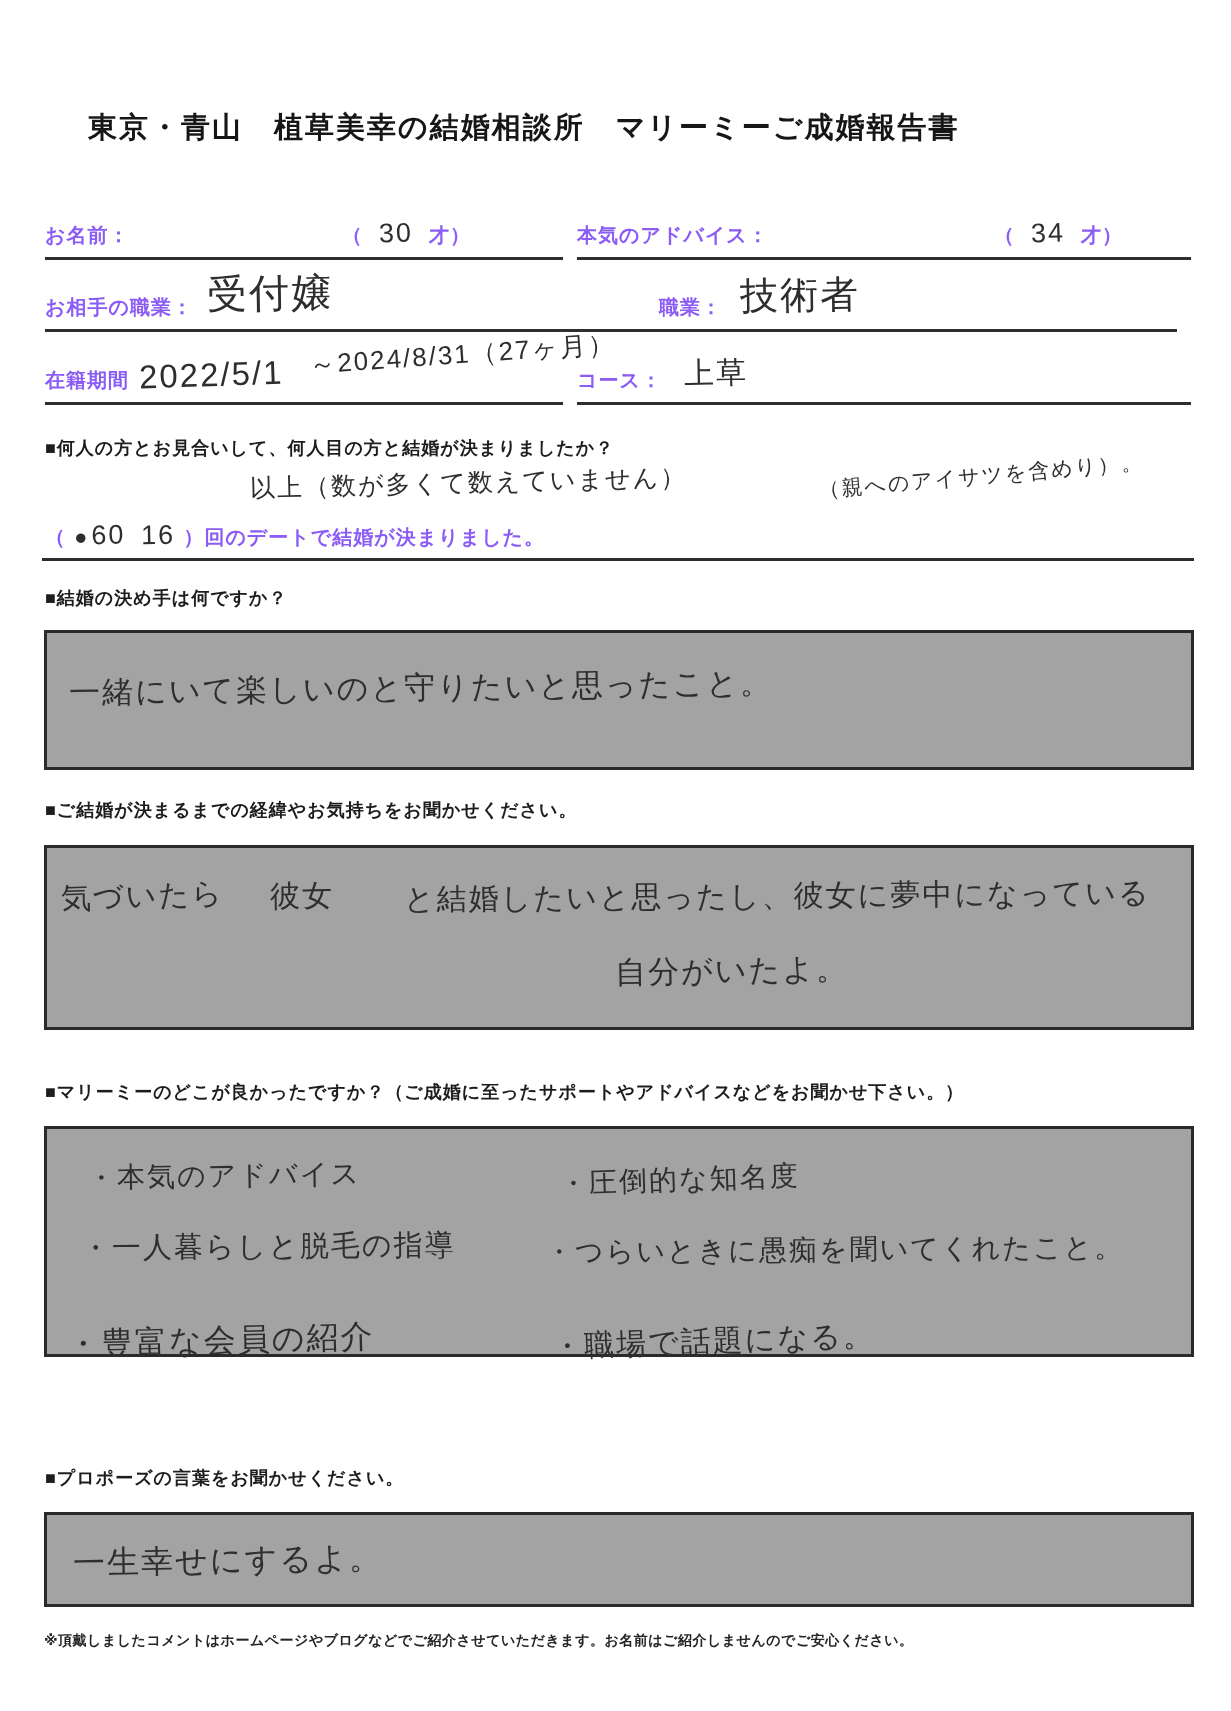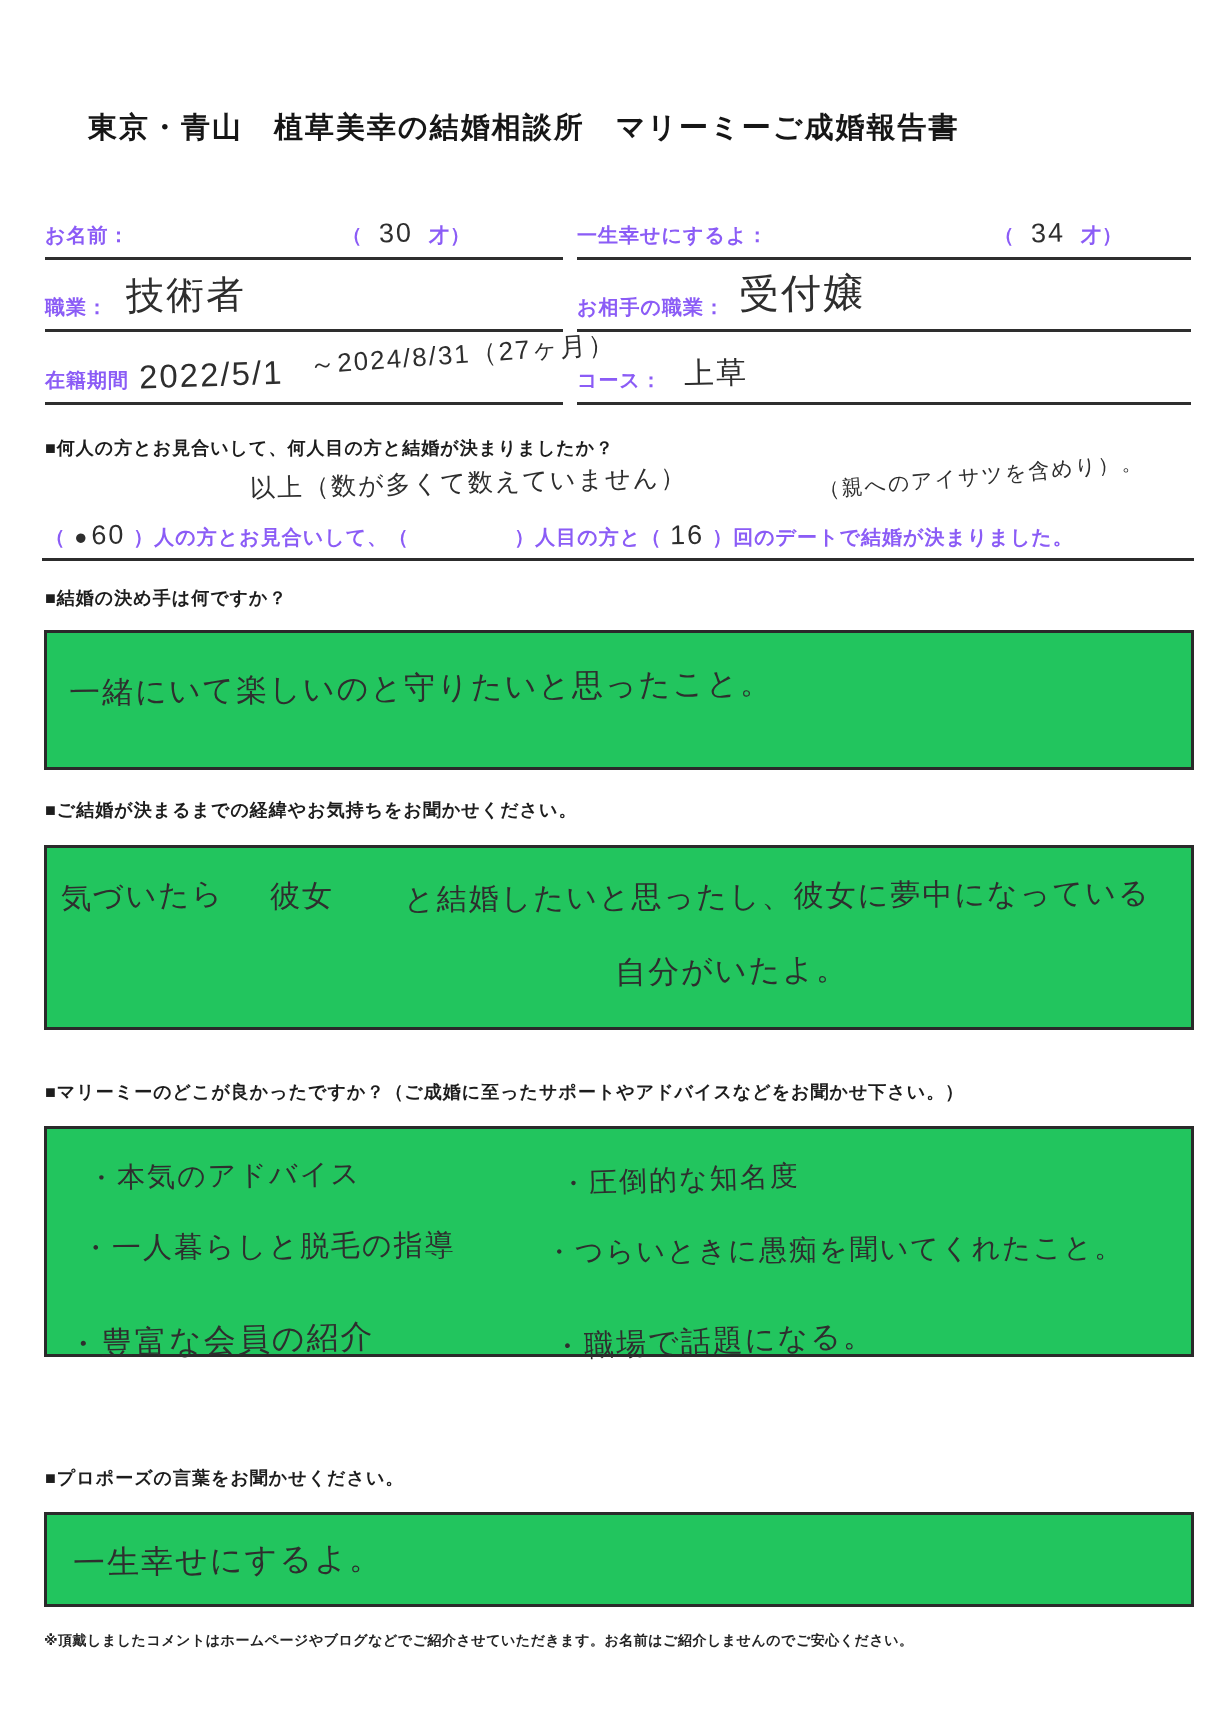--- a/index.html
+++ b/index.html
@@ -65,21 +65,21 @@
     position:absolute;left:45px;top:512px;width:1146px;
     display:flex;align-items:baseline;
   }
   .q1-line .plabel{font-size:20px;}
   .hw-blank{font-size:27px;transform:rotate(-1deg);margin:8px 8px;}
   .hw-mark{font-size:22px;transform:none;margin-right:2px;}
   .full-divider{position:absolute;left:42px;top:558px;width:1152px;border-top:3px solid #2c2c2c;}
   
   .abox{
     position:absolute;left:44px;width:1150px;
-    border:3px solid #2a2a2a;box-sizing:border-box;background:#22c55e;text-align:right;
+    border:3px solid #2a2a2a;box-sizing:border-box;background:#a3a3a3;text-align:right;
   }
   .box-decider{top:630px;height:140px;}
   .box-story{top:845px;height:185px;}
   .box-good{top:1126px;height:231px;}
   .box-proposal{top:1512px;height:95px;}
   .hw-decider{position:absolute;left:22px;top:34px;font-size:31px;transform:rotate(-0.8deg);}
   .story-line1{position:absolute;left:14px;top:28px;display:flex;align-items:baseline;}
   .story-line1 .hw{font-size:30px;}
   .story-a{transform:rotate(-2deg);}
   .story-b{margin-left:46px;transform:rotate(-1deg);}
@@ -110,36 +110,36 @@
     <div class="form-row row1">
       <div class="cell left">
         <span class="plabel">お名前：</span>
         <span class="age-group l">
           <span class="plabel">（</span>
           <span class="hw hw-age">30</span>
           <span class="plabel">才）</span>
         </span>
       </div>
       <div class="cell right">
-        <span class="plabel">一生幸せにするよ：</span>
+        <span class="plabel">本気のアドバイス：</span>
         <span class="age-group r">
           <span class="plabel">（</span>
           <span class="hw hw-age">34</span>
           <span class="plabel">才）</span>
         </span>
       </div>
     </div>
     <div class="form-row row2">
+      <div class="cell right">
+        <span class="plabel">お相手の職業：</span>
+        <span class="hw hw-pjob">受付嬢</span>
+      </div>
       <div class="cell left">
         <span class="plabel">職業：</span>
         <span class="hw hw-job">技術者</span>
-      </div>
-      <div class="cell right">
-        <span class="plabel">お相手の職業：</span>
-        <span class="hw hw-pjob">受付嬢</span>
       </div>
     </div>
     <div class="form-row row3">
       <div class="cell left">
         <span class="plabel">在籍期間</span>
         <span class="hw hw-period-start">2022/5/1</span>
         <span class="hw hw-period-end">～2024/8/31（27ヶ月）</span>
       </div>
       <div class="cell right">
         <span class="plabel">コース：</span>
@@ -147,21 +147,20 @@
       </div>
     </div>
   </div>
 
   <div class="q-label ql-q1">■何人の方とお見合いして、何人目の方と結婚が決まりましたか？</div>
   <span class="hw q1-note-left">以上（数が多くて数えていません）</span>
   <span class="hw q1-note-right">（親へのアイサツを含めり）。</span>
   <div class="q1-line">
     <span class="plabel">（</span>
     <span class="hw hw-blank"><span class="hw-mark">●</span><span>60</span></span>
-    <span class="plabel">）人の方とお見合いして、（　　　　　）人目の方と（</span>
     <span class="hw hw-blank">16</span>
     <span class="plabel">）回のデートで結婚が決まりました。</span>
   </div>
   <div class="full-divider"></div>
 
   <div class="q-label ql-q2">■結婚の決め手は何ですか？</div>
   <div class="abox box-decider">
     <span class="hw hw-decider">一緒にいて楽しいのと守りたいと思ったこと。</span>
   </div>
 

